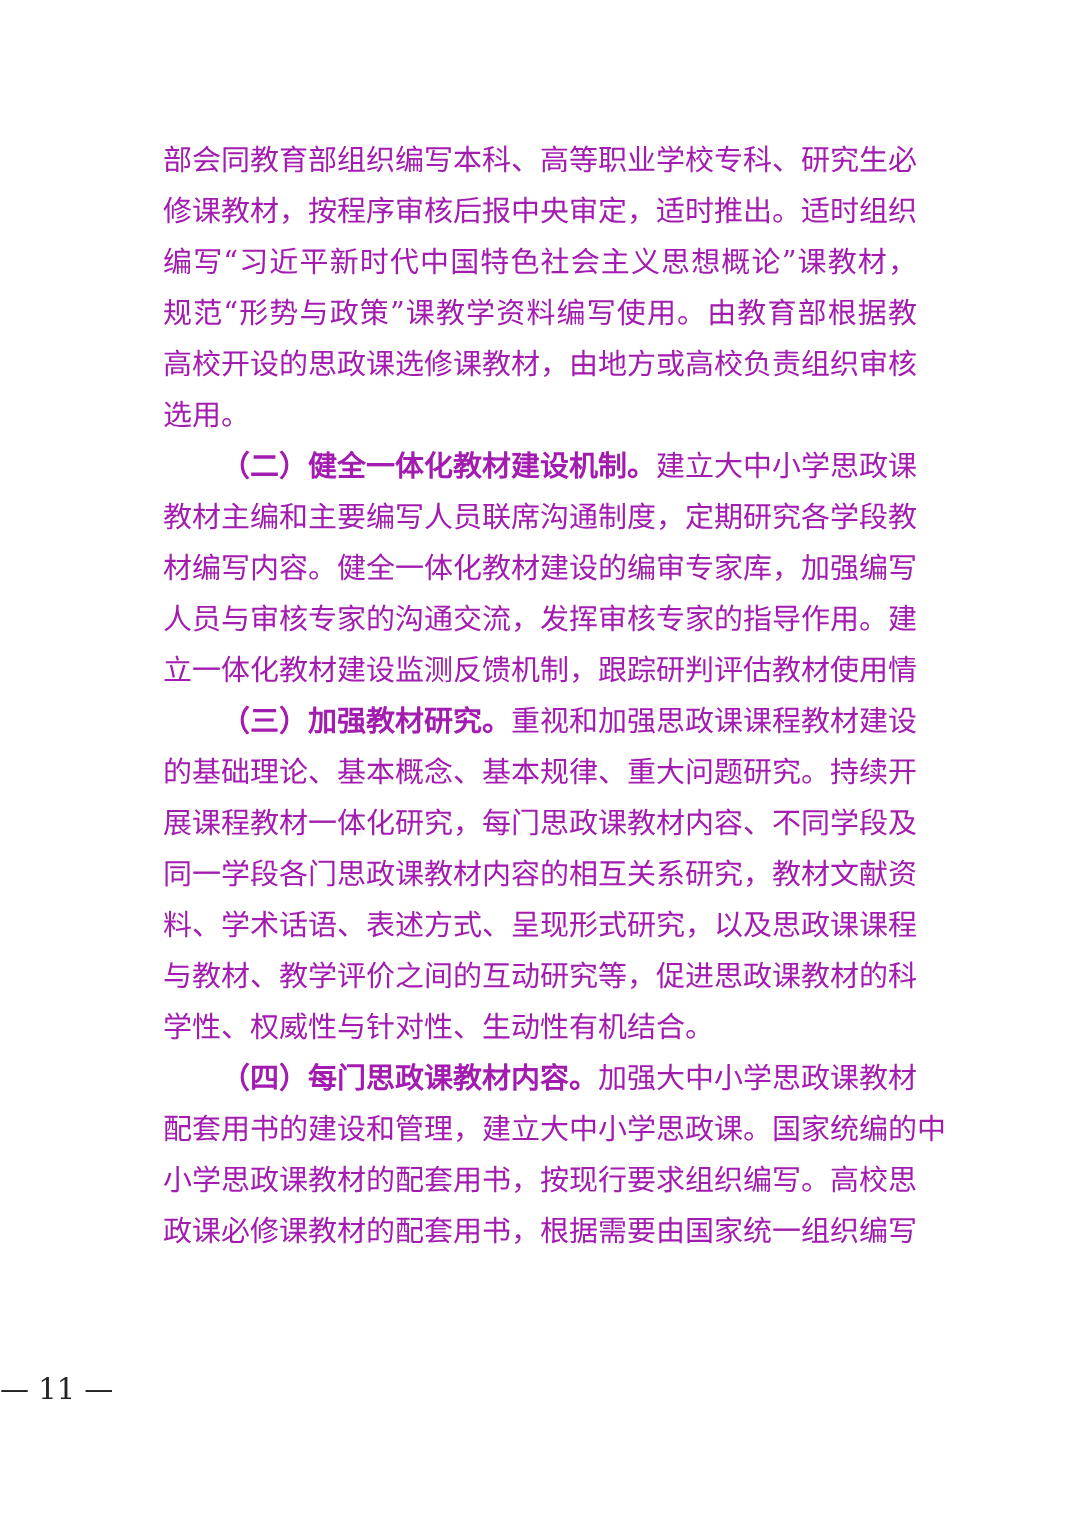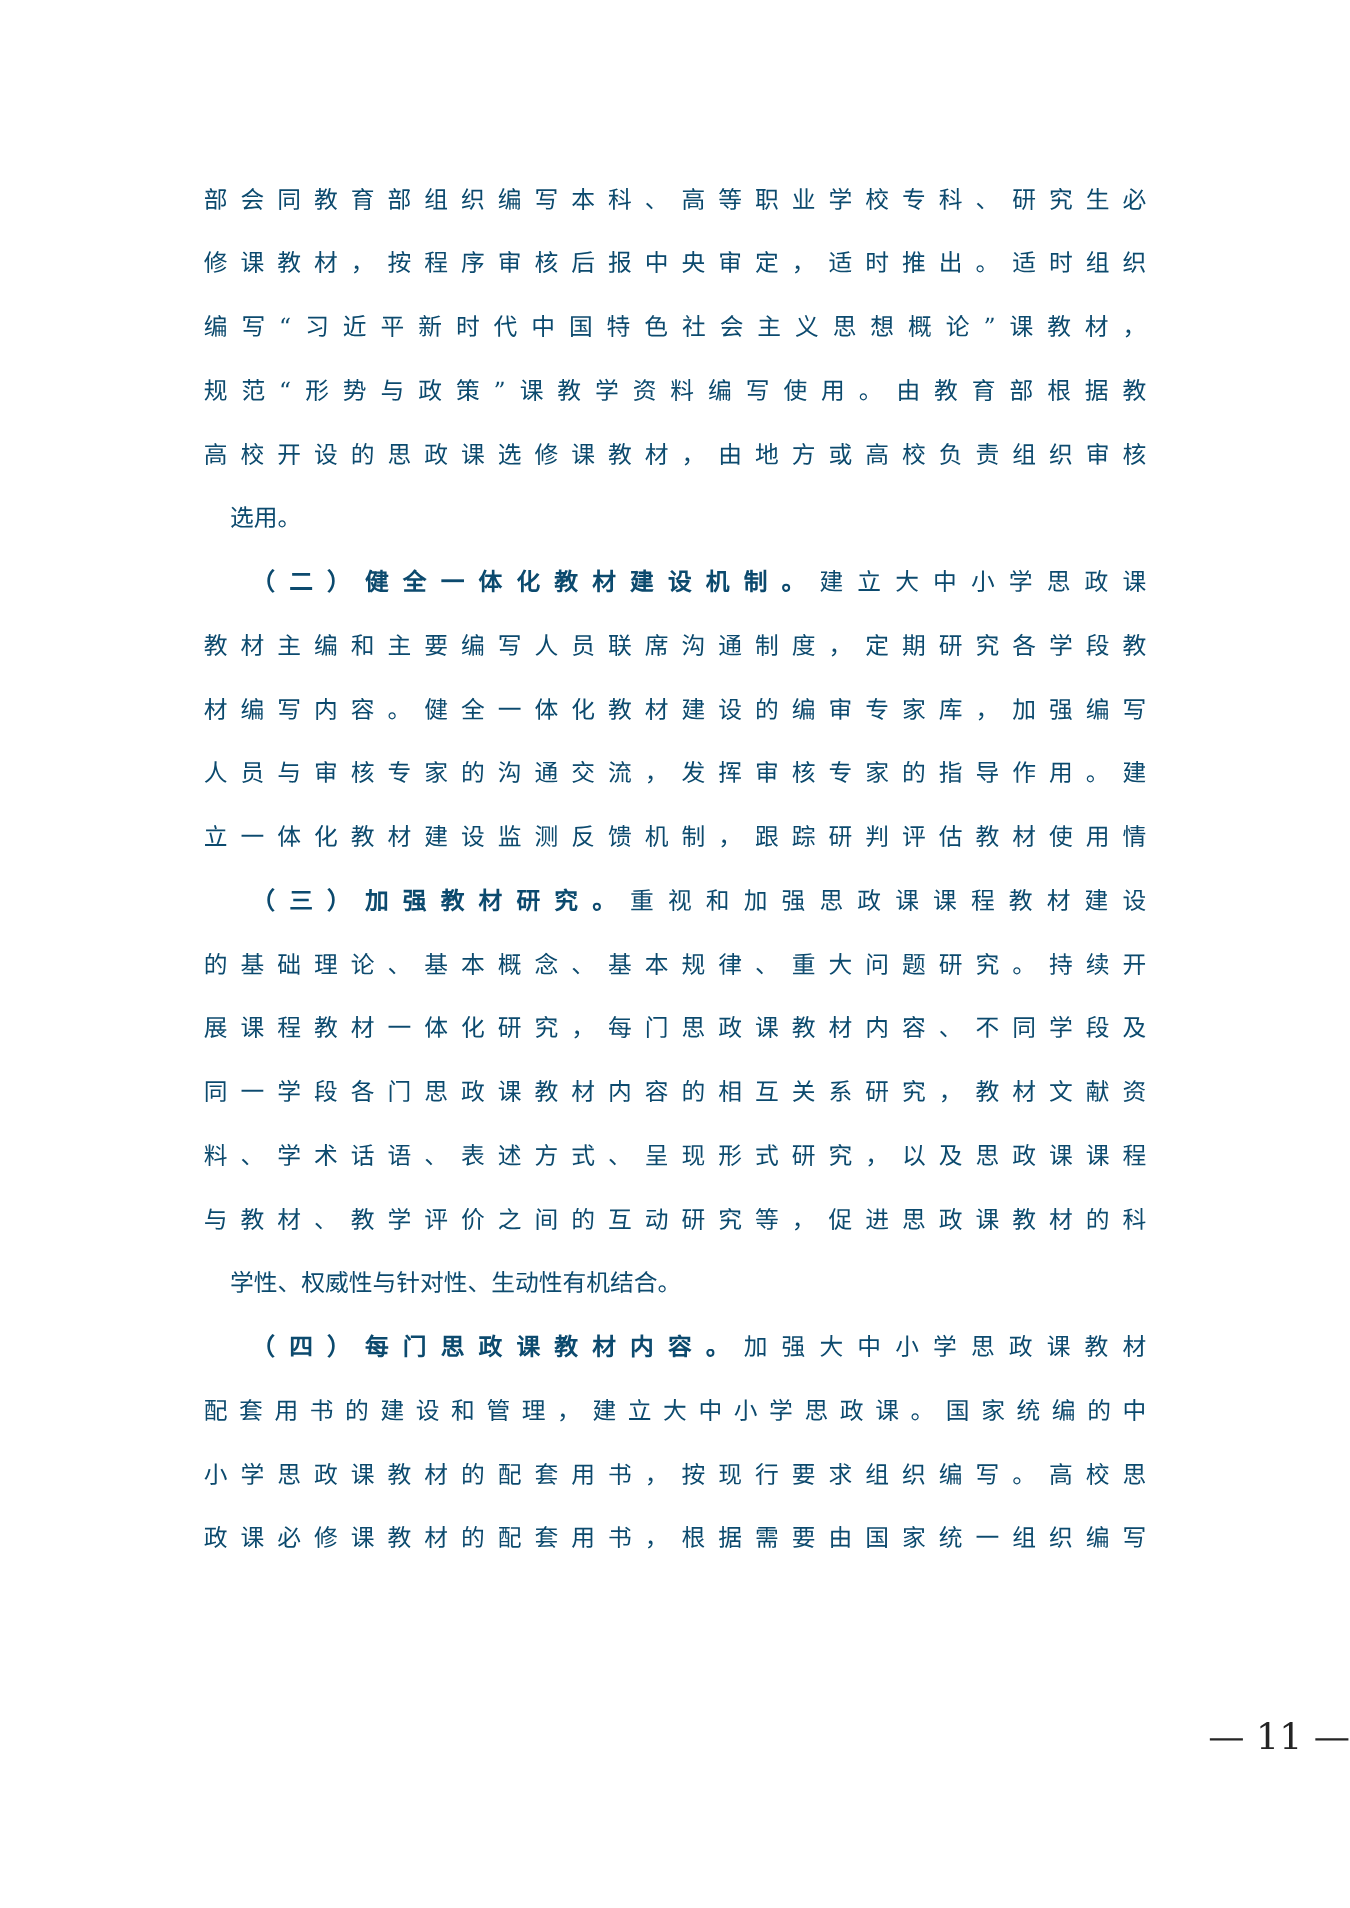--- a/index.html
+++ b/index.html
@@ -18,37 +18,37 @@
   }
   .text-block {
     position: absolute;
     left: 163px;
     top: 135px;
     width: 754px;
   }
   .line {
     height: 51px;
     line-height: 51px;
-    font-size: 19px;
+    font-size: 29px;
     letter-spacing: 0;
     text-align: justify;
     text-justify: inter-character;
     white-space: nowrap;
-    color: #0c4a6e;
+    color: #a21caf;
   }
   .line.fill { text-align-last: justify; }
-  .line.end  { text-align-last: left; margin-left: 21px; }
+  .line.end  { text-align-last: left; }
   .line.indent { text-indent: 2em; }
   .line .bold { font-weight: 700; }
   .page-number {
     position: absolute;
     top: 1368px;
     left: 0;
     width: 100%;
-    text-align: right;
+    text-align: left;
     font-size: 29px;
     line-height: 42px;
     color: #242424;
     font-family: "DejaVu Serif", "Liberation Serif", serif;
   }
 </style>
 </head>
 <body>
 
 <div class="page">

